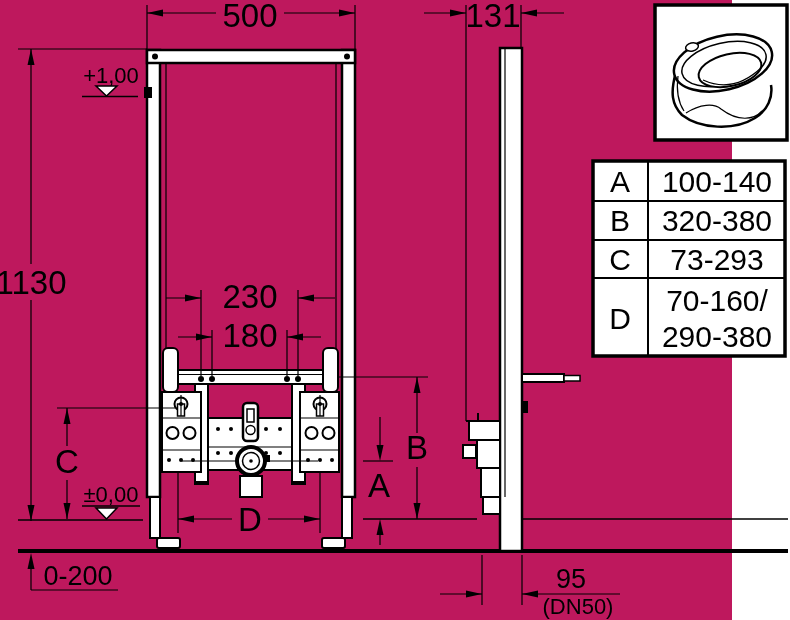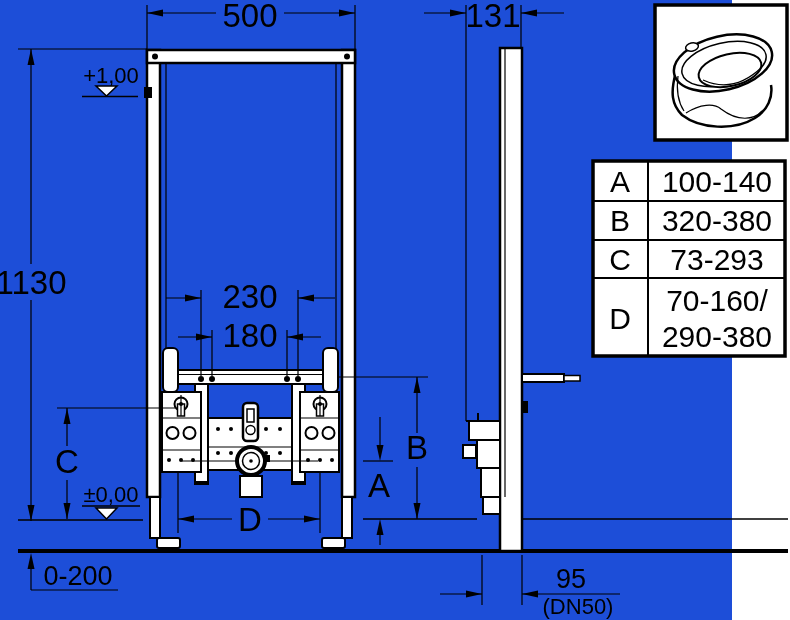--- a/index.html
+++ b/index.html
@@ -1,16 +1,16 @@
 <!DOCTYPE html>
 <html><head>
 <meta charset="utf-8">
 <style>
   html,body{margin:0;padding:0;background:#ffffff;}
-  .stage{width:732px;height:620px;position:relative;background:#1d4ed8;}
+  .stage{width:732px;height:620px;position:relative;background:#be185d;}
   svg{display:block;}
   .ln{stroke:#000;fill:none;stroke-width:2;}
   .thin{stroke:#000;fill:none;stroke-width:1.2;}
   .med{stroke:#000;fill:none;stroke-width:1.6;}
   .thick{stroke:#000;fill:none;stroke-width:4;}
   .wh{fill:#fff;stroke:#000;stroke-width:2;}
   .wh25{fill:#fff;stroke:#000;stroke-width:2.5;}
   .wh15{fill:#fff;stroke:#000;stroke-width:1.5;}
   .blk{fill:#000;stroke:none;}
   .dim-lg{font-family:"Liberation Sans",sans-serif;font-size:33px;fill:#000;text-anchor:middle;}

